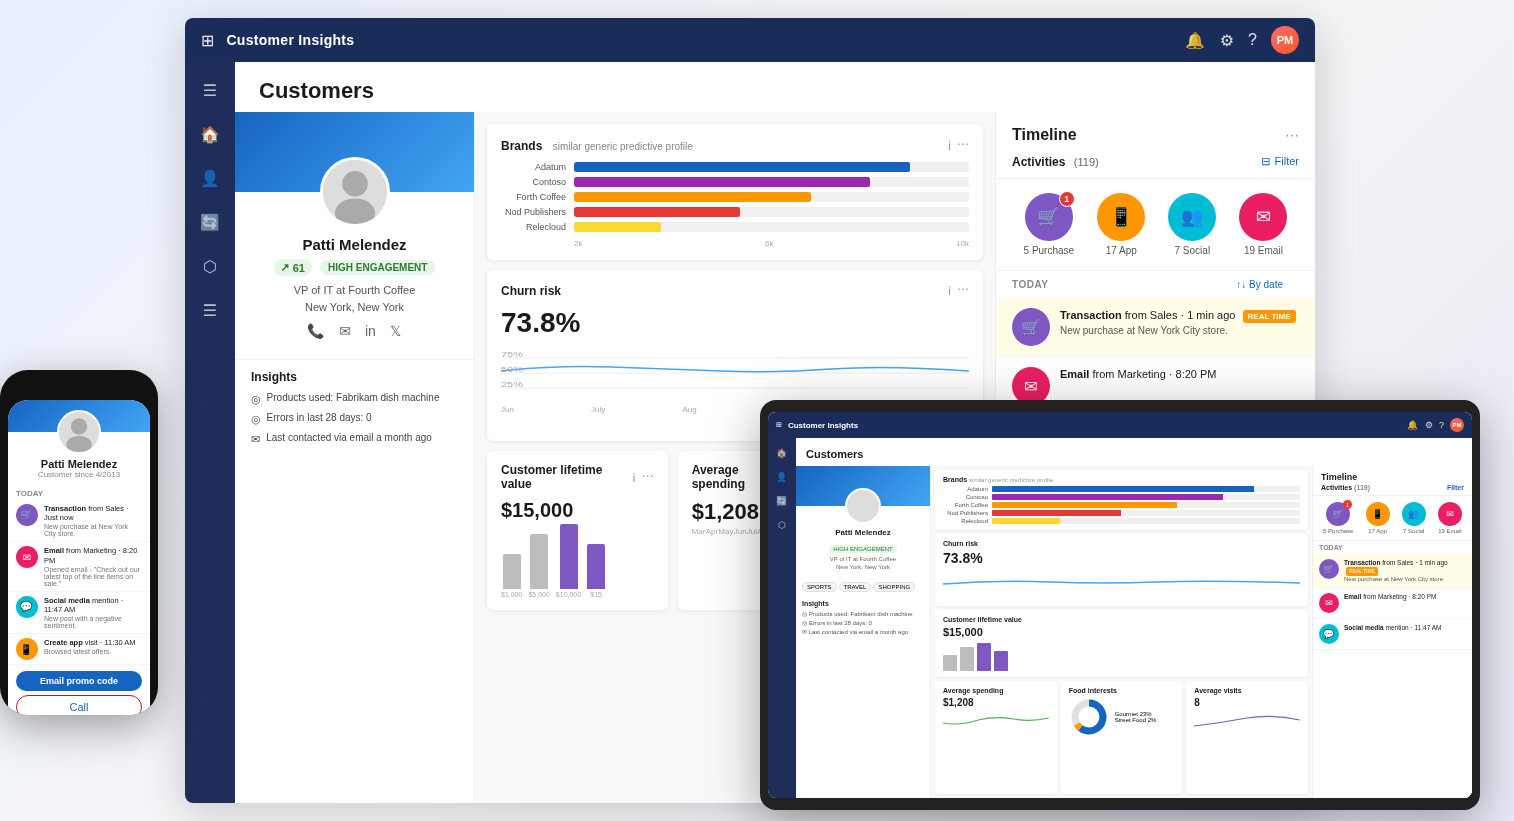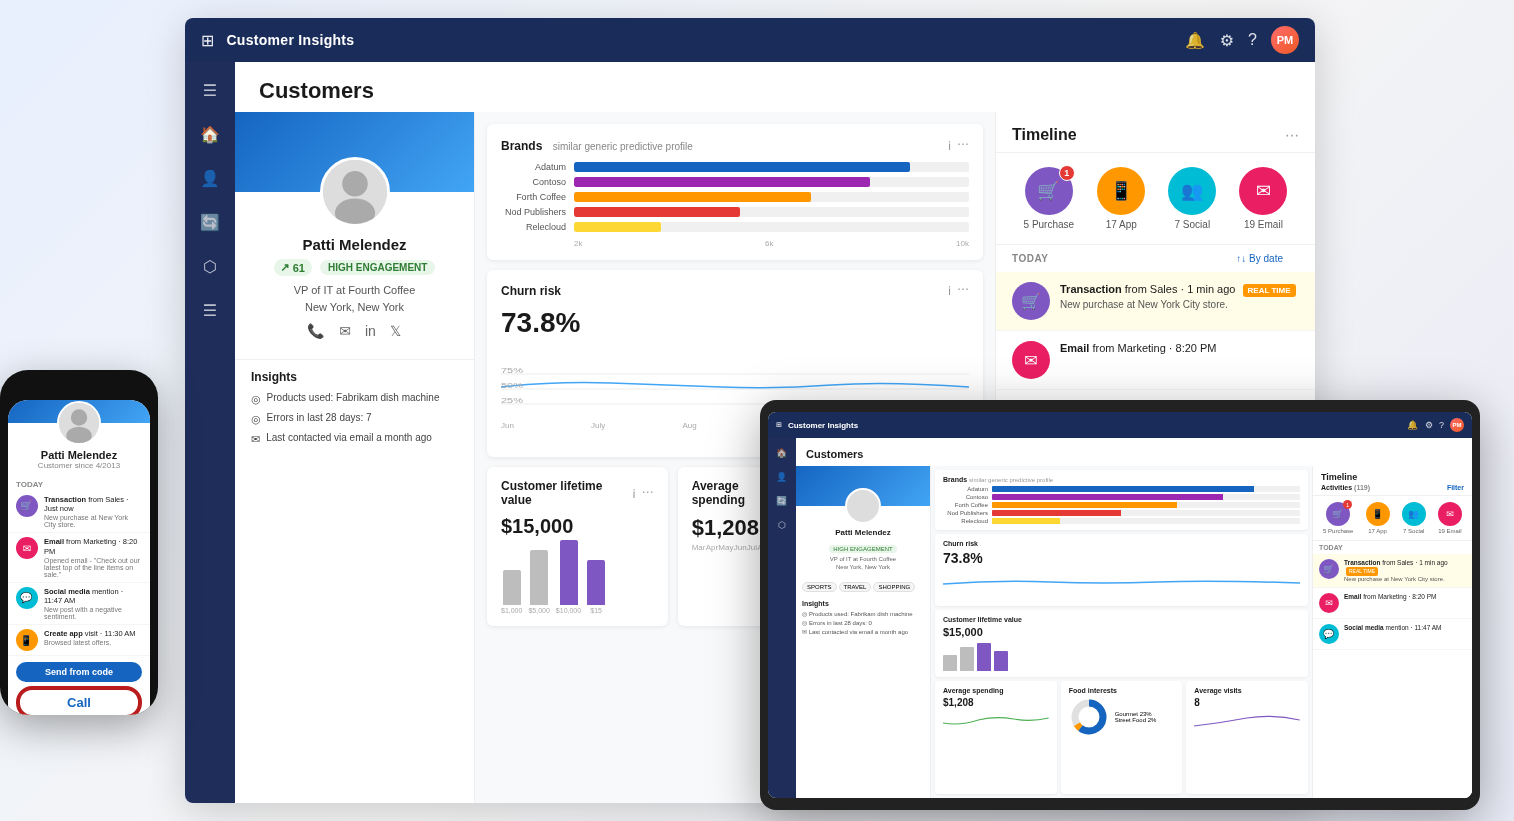--- a/index.html
+++ b/index.html
@@ -340,21 +340,21 @@
 
     
     .churn-value {
       font-size: 28px;
       font-weight: 700;
       color: #1a1a1a;
     }
     .churn-chart {
       height: 60px;
       position: relative;
-      margin-top: 20px;
+      margin-top: 4px;
       text-align: right;
     }
     .churn-svg { width: 100%; height: 100%; }
     .churn-labels {
       display: flex;
       justify-content: space-between;
       font-size: 8px;
       color: #aaa;
       margin-top: 2px;
     }
@@ -722,25 +722,25 @@
       border-radius: 16px;
       padding: 5px 0;
       font-size: 9px;
       font-weight: 600;
       text-align: center;
     }
     .phone-call-btn {
       width: 100%;
       background: #fff;
       color: #1565c0;
-      border: 4px solid #b91c1c;
+      border: 1px solid #b91c1c;
       border-radius: 16px;
       padding: 5px 0;
-      font-size: 13px;
-      font-weight: 700;
+      font-size: 11px;
+      font-weight: 400;
       text-align: center;
       margin-top: 4px;
     }
 
     
     .tablet-overlay {
       position: absolute;
       top: 400px;
       left: 760px;
       width: 720px;
@@ -1063,21 +1063,21 @@
             </div>
           </div>
           <div class="insights-section">
             <div class="insights-title">Insights</div>
             <div class="insight-item">
               <span class="insight-icon">◎</span>
               <span>Products used: Fabrikam dish machine</span>
             </div>
             <div class="insight-item">
               <span class="insight-icon">◎</span>
-              <span>Errors in last 28 days: 7</span>
+              <span>Errors in last 28 days: 0</span>
             </div>
             <div class="insight-item">
               <span class="insight-icon">✉</span>
               <span>Last contacted via email a month ago</span>
             </div>
           </div>
         </div>
 
         <div class="middle-section">
 
@@ -1252,20 +1252,30 @@
               </div>
             </div>
           </div>
         </div>
 
         <div class="timeline-panel">
           <div class="timeline-header">
             <div style="display:flex;align-items:center;justify-content:space-between;">
               <span class="timeline-title">Timeline</span>
               <span style="color:#999;font-size:14px;">⋯</span>
+            </div>
+            <div class="timeline-activities">
+              <div>
+                <span class="activities-label">Activities</span>
+                <span class="activities-count">(119)</span>
+              </div>
+              <div class="filter-btn">
+                <span>⊟</span>
+                <span>Filter</span>
+              </div>
             </div>
           </div>
 
           <div class="activity-circles">
             <div class="activity-circle">
               <div class="circle-icon" style="background:#7e57c2;">
                 🛒
                 <span class="circle-badge">1</span>
               </div>
               <span class="circle-label">5 Purchase</span>
@@ -1358,21 +1368,21 @@
       </div>
       <div class="phone-timeline-item">
         <div class="phone-tl-icon" style="background:#ff9800;">📱</div>
         <div>
           <div class="phone-tl-text"><strong>Create app</strong> visit · 11:30 AM</div>
           <div class="phone-tl-sub">Browsed latest offers.</div>
         </div>
       </div>
 
       <div class="phone-btn-section">
-        <div class="phone-send-btn">Send from code</div>
+        <div class="phone-send-btn">Email promo code</div>
         <div class="phone-call-btn">Call</div>
       </div>
     </div>
   </div>
 </div>
 
 <div class="tablet-overlay">
   <div class="tablet-frame">
     <div class="tablet-screen">
 

